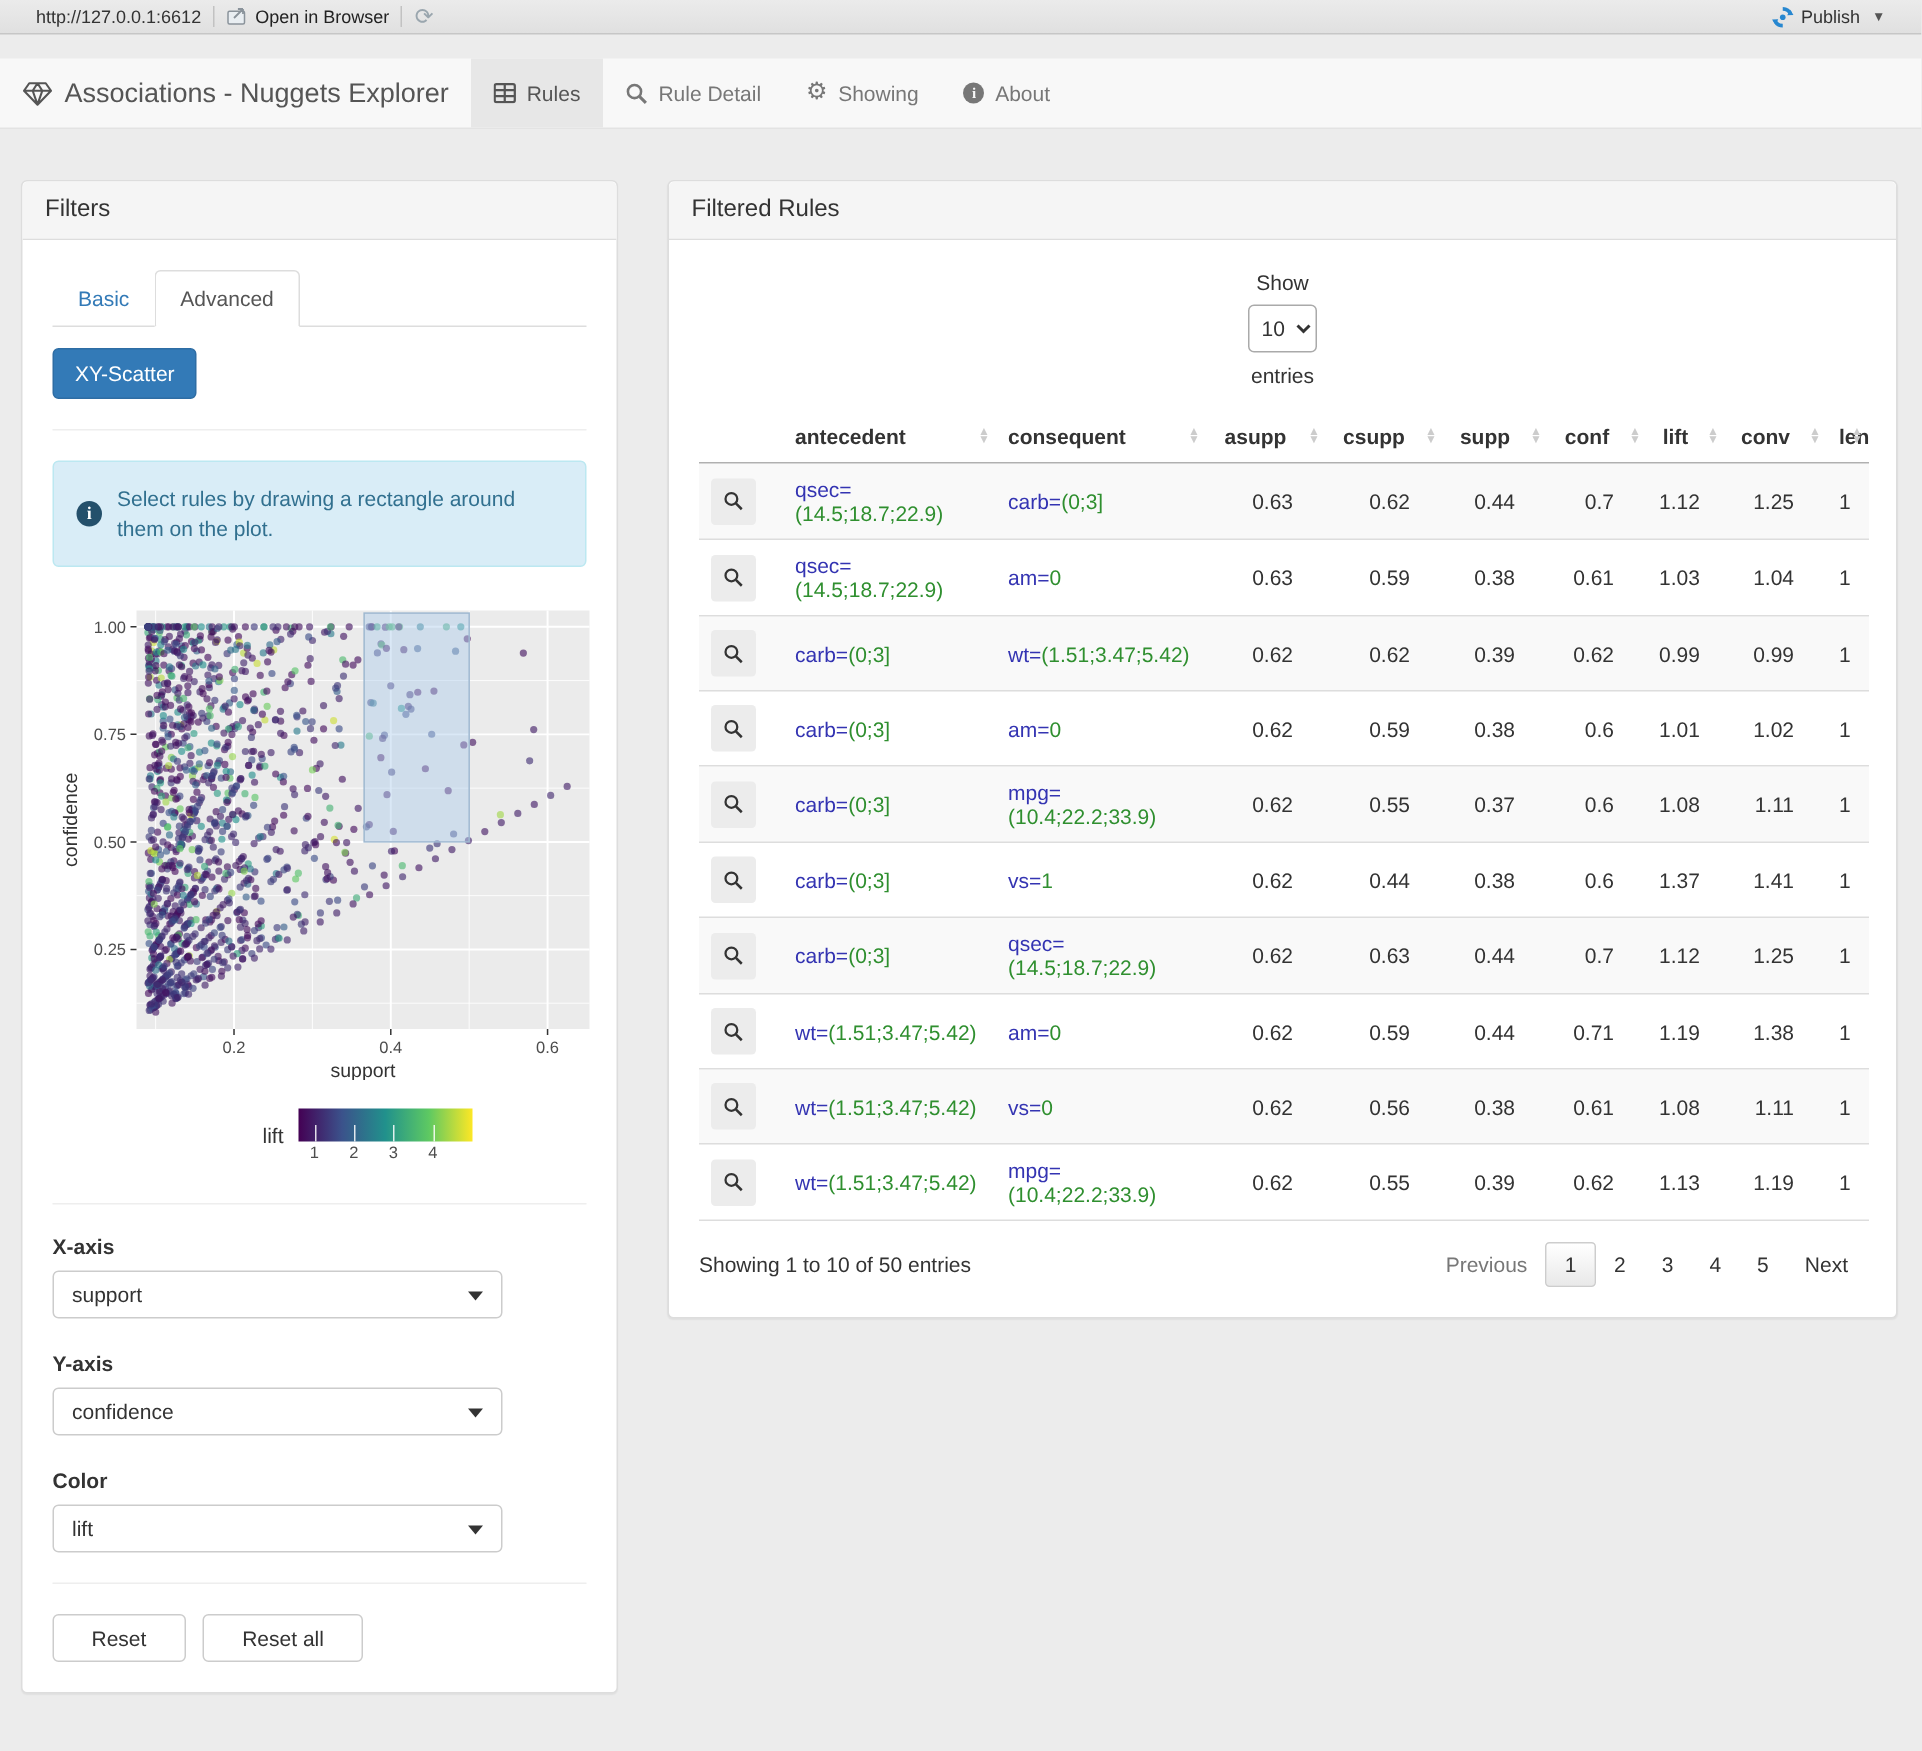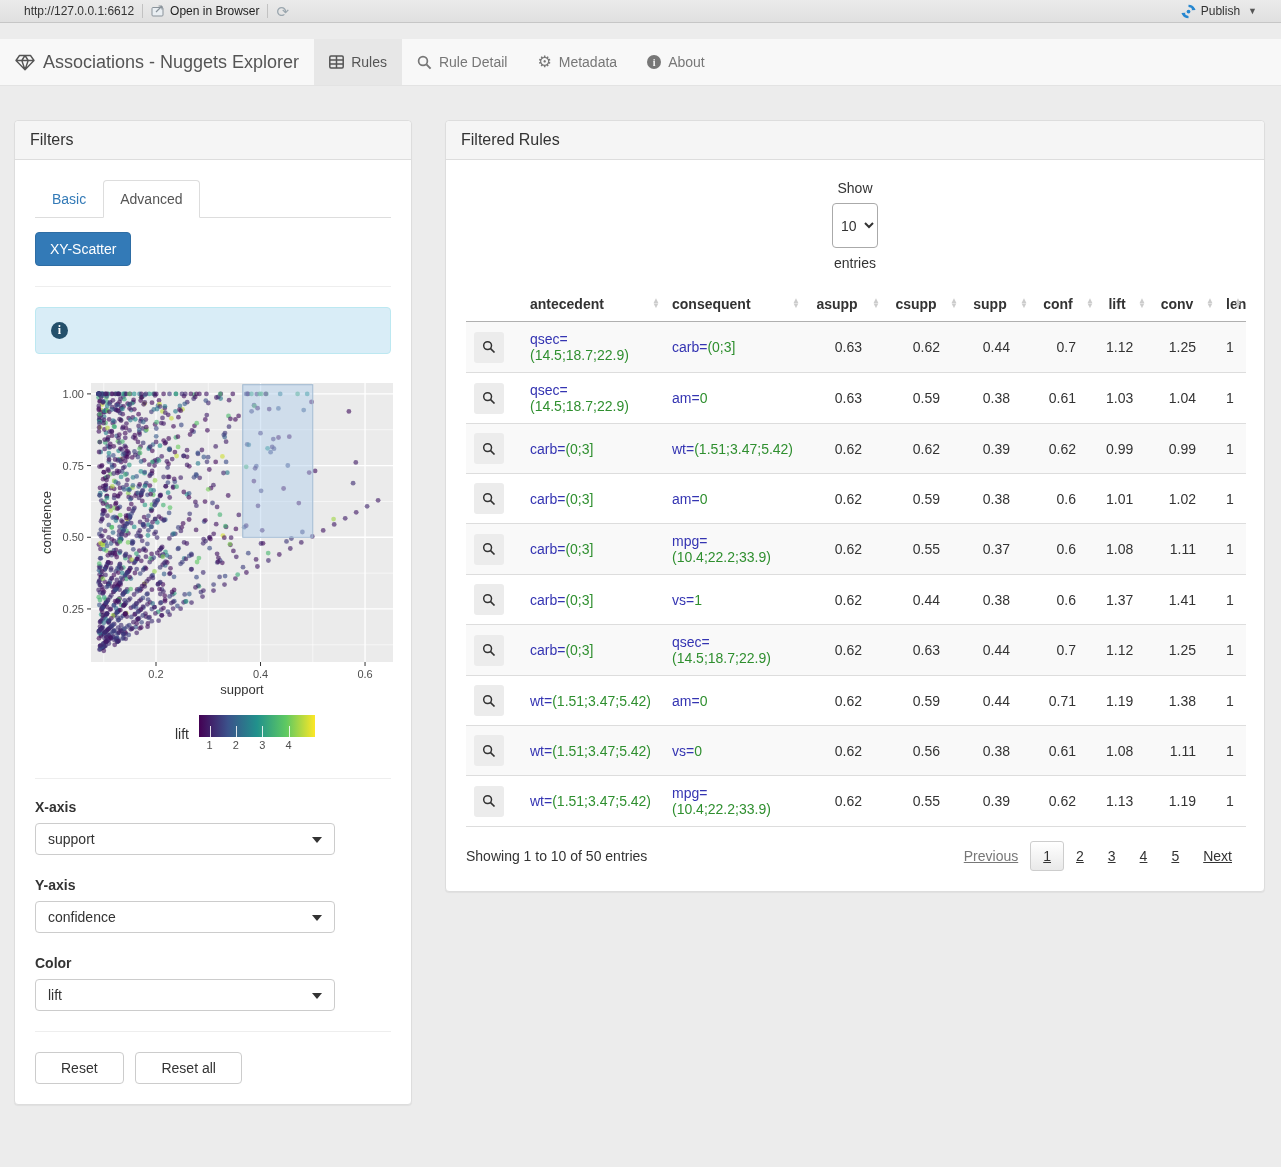--- a/index.html
+++ b/index.html
@@ -95,21 +95,21 @@
     width: 0; height: 0; border-left: 5px solid transparent; border-right: 5px solid transparent;
     border-top: 6px solid #333;
   }
   .btn-default {
     background: #fff; border: 1px solid #ccc; color: #333;
     padding: 7px 25px; font-size: 14px; border-radius: 4px; cursor: pointer; margin-right: 8px;
   }
   
   .show-row { display: flex; align-items: center; gap: 7px; margin-bottom: 16px; color: #333; flex-direction: column; }
   .show-row select {
-    height: 45px; border: 1px solid #aaa; border-radius: 4px; background: #fff;
+    height: 32px; border: 1px solid #aaa; border-radius: 4px; background: #fff;
     font-size: 14px; padding: 0 4px; font-family: inherit; color: #333;
   }
   table.rules { border-collapse: collapse; table-layout: fixed; width: 780px; }
   table.rules th {
     font-weight: bold; font-size: 14px; color: #333; padding: 9px 8px;
     border-bottom: 1px solid #b0b0b0; position: relative; cursor: pointer;
   }
   table.rules th.num { text-align: center; padding-right: 22px; }
   table.rules th.txt { text-align: left; }
   .sort-icons {
@@ -120,21 +120,21 @@
   table.rules td.num { text-align: right; padding-right: 22px; color: #333; }
   table.rules tr.odd td { background: #f9f9f9; }
   .attr { color: #3434b2; }
   .val { color: #2f8f2f; display: inline-block; }
   .zoom-btn {
     width: 30px; height: 31px; background: #ececec; border: none; border-radius: 3px;
     display: flex; align-items: center; justify-content: center; cursor: pointer;
   }
   .table-footer { display: flex; align-items: center; justify-content: space-between; margin-top: 14px; }
   .pager { display: flex; align-items: center; }
-  .pager .pg { padding: 6px 12px; font-size: 14px; color: #333; cursor: pointer; text-decoration: underline; }
+  .pager .pg { padding: 6px 12px; font-size: 14px; color: #333; cursor: pointer; }
   .pager .pg.disabled { color: #777; cursor: default; }
   .pager .pg.active {
     border: 1px solid #cdcdcd; border-radius: 3px;
     background: linear-gradient(#fff, #e9e9e9); cursor: default;
   }
 </style>
 </head>
 <body>
 
 <div class="topbar">
@@ -178,41 +178,42 @@
   </div>
   <div class="nav-tab">
     <svg class="icon-svg" width="15" height="15" viewBox="0 0 15 15">
         <circle cx="6" cy="6" r="4.4" fill="none" stroke="#777" stroke-width="1.7"></circle>
         <line x1="9.4" y1="9.4" x2="13.6" y2="13.6" stroke="#777" stroke-width="2"></line>
       </svg>
     <span>Rule Detail</span>
   </div>
   <div class="nav-tab">
     <span class="gear-glyph">⚙</span>
-    <span>Metadata</span>
+    <span>Showing</span>
   </div>
   <div class="nav-tab">
     <span class="info-badge">i</span>
     <span>About</span>
   </div>
 </div>
 
 <div class="content">
 
   <div class="panel panel-left">
     <div class="panel-heading">Filters</div>
     <div class="panel-body">
       <div class="nav-tabs">
         <div class="tab">Basic</div>
         <div class="tab active">Advanced</div>
       </div>
       <button class="btn-primary">XY-Scatter</button>
       <hr class="divider">
       <div class="alert-info">
         <span class="alert-icon">i</span>
+        <span>Select rules by drawing a rectangle around them on the plot.</span>
       </div>
 
       <div class="chart-wrap">
         <svg id="scatter-svg" width="356" height="316">
             <rect x="52" y="3" width="302" height="279" fill="#ebebeb"></rect>
             <line x1="64.75099498183077" x2="64.75099498183077" y1="3" y2="282" stroke="#ffffff" stroke-width="0.6"></line>
             <line x1="169.267347291919" x2="169.267347291919" y1="3" y2="282" stroke="#ffffff" stroke-width="0.6"></line>
             <line x1="273.78369960200723" x2="273.78369960200723" y1="3" y2="282" stroke="#ffffff" stroke-width="0.6"></line>
             <line y1="264.7954779033916" y2="264.7954779033916" x1="52" x2="354" stroke="#ffffff" stroke-width="0.6"></line>
             <line y1="193.10996916752313" y2="193.10996916752313" x1="52" x2="354" stroke="#ffffff" stroke-width="0.6"></line>

